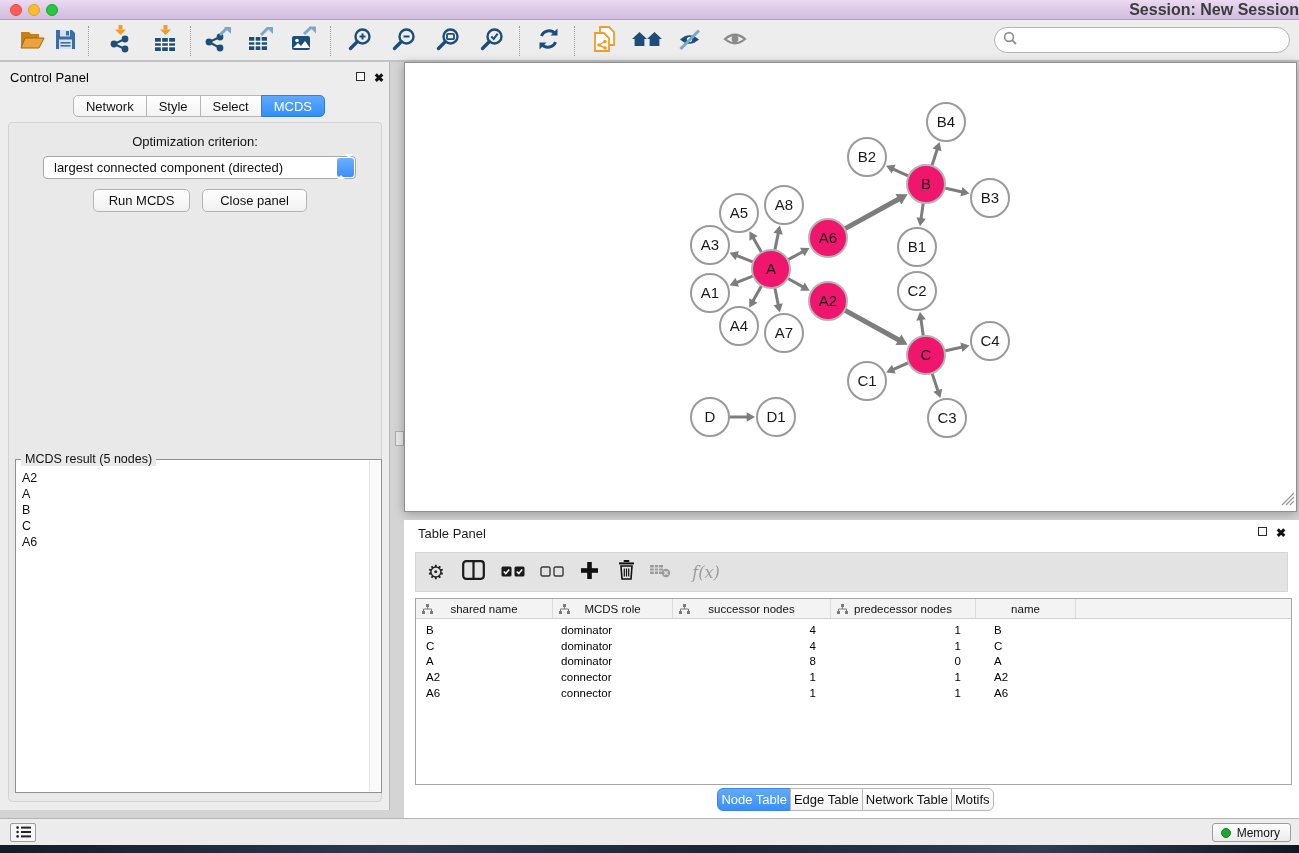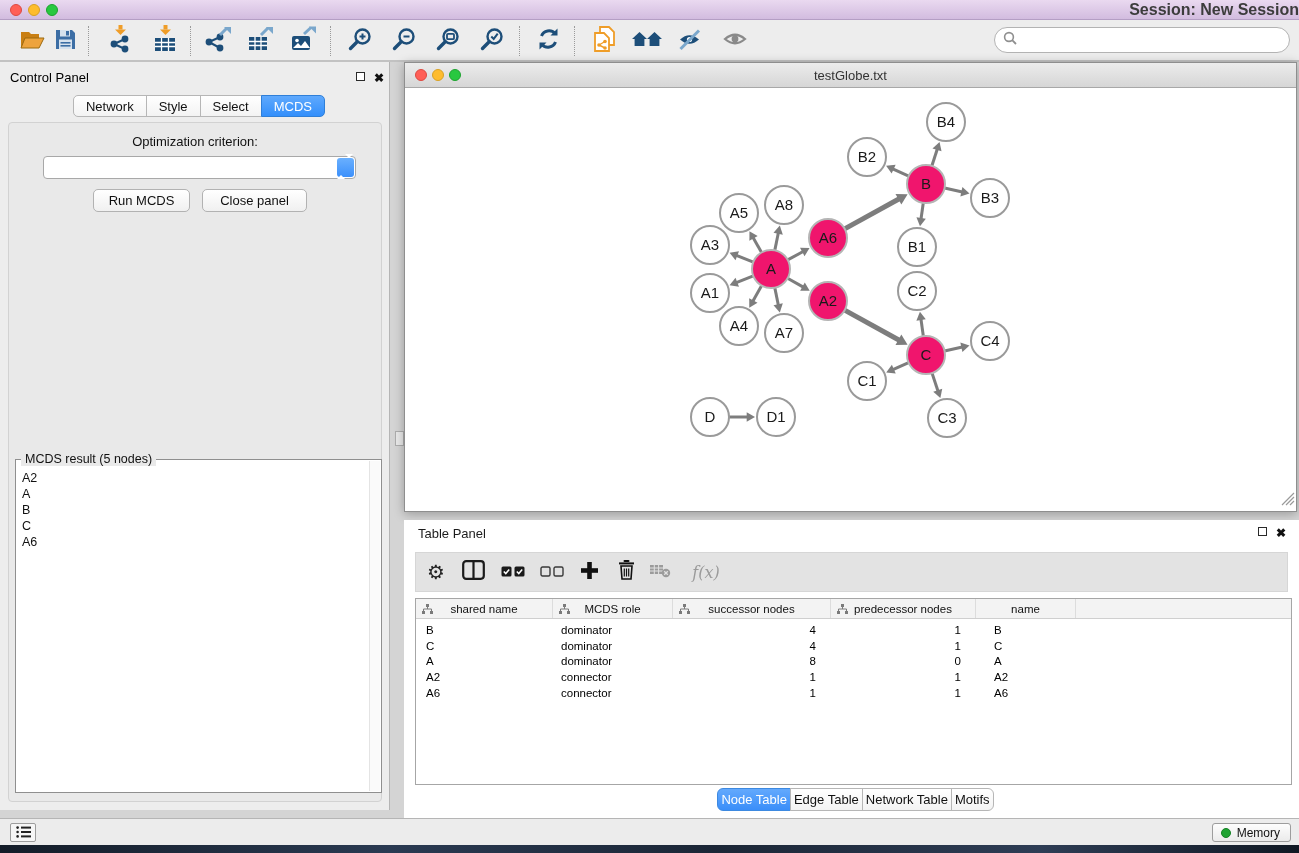--- a/index.html
+++ b/index.html
@@ -254,20 +254,21 @@
     <span class="seg">
       <button class="seg-btn">Network</button>
       <button class="seg-btn">Style</button>
       <button class="seg-btn">Select</button>
       <button class="seg-btn active">MCDS</button>
     </span>
   </div>
   <div class="cp-inner">
     <div class="opt-label">Optimization criterion:</div>
     <div class="select-box">
+      <span class="select-text">largest connected component (directed)</span>
       <span class="stepper"><span class="step-up"></span><span class="step-down"></span></span>
     </div>
     <button class="cp-btn" style="left:84px; width:97px;">Run MCDS</button>
     <button class="cp-btn" style="left:193px; width:105px;">Close panel</button>
     <div class="result-box">
       <span class="result-legend">MCDS result (5 nodes)</span>
       <div class="result-list">
           <div class="result-item">A2</div>
           <div class="result-item">A</div>
           <div class="result-item">B</div>
@@ -275,26 +276,20 @@
           <div class="result-item">A6</div>
         </div>
       <div class="result-scroll"></div>
     </div>
   </div>
 </div>
 
 <div class="divider-handle"></div>
 
 <div class="net-window">
-  <div class="net-titlebar">
-    <span class="tl red" style="left:10px; top:6px;"></span>
-    <span class="tl yellow" style="left:27px; top:6px;"></span>
-    <span class="tl green" style="left:44px; top:6px;"></span>
-    <span class="title-text">testGlobe.txt</span>
-  </div>
   <div class="net-canvas">
     <svg width="891" height="423" viewBox="0 0 891 423">
         <line x1="348.3192469177497" y1="187.95636186842634" x2="331.335016433036" y2="194.6386820591334" stroke="#7d7d7d" stroke-width="3"></line>
         <polygon points="324.5418849856451,197.31138951384457 330.5264919176268,189.85236947970625 334.0046728518399,198.69274602083144" fill="#7d7d7d"></polygon>
         <line x1="348.3192469177497" y1="174.04363813157366" x2="331.335016433036" y2="167.3613179408666" stroke="#7d7d7d" stroke-width="3"></line>
         <polygon points="324.5418849856451,164.68861048615543 334.0046728518399,163.30725397916856 330.5264919176268,172.14763052029375" fill="#7d7d7d"></polygon>
         <line x1="356.6988396225549" y1="197.56769192232414" x2="347.85383361482616" y2="213.3228588735909" stroke="#7d7d7d" stroke-width="3"></line>
         <polygon points="344.2802298908604,219.6883405069049 344.20144539095276,210.12558499384411 352.48529135211487,214.7761651825667" fill="#7d7d7d"></polygon>
         <line x1="356.57336017122014" y1="164.50338029963527" x2="348.0407319554984" y2="149.57128092212218" stroke="#7d7d7d" stroke-width="3"></line>
         <polygon points="344.4189177054935,143.23310598461364 352.6610258189464,148.0828641070517 344.412715968764,152.7961840214416" fill="#7d7d7d"></polygon>

